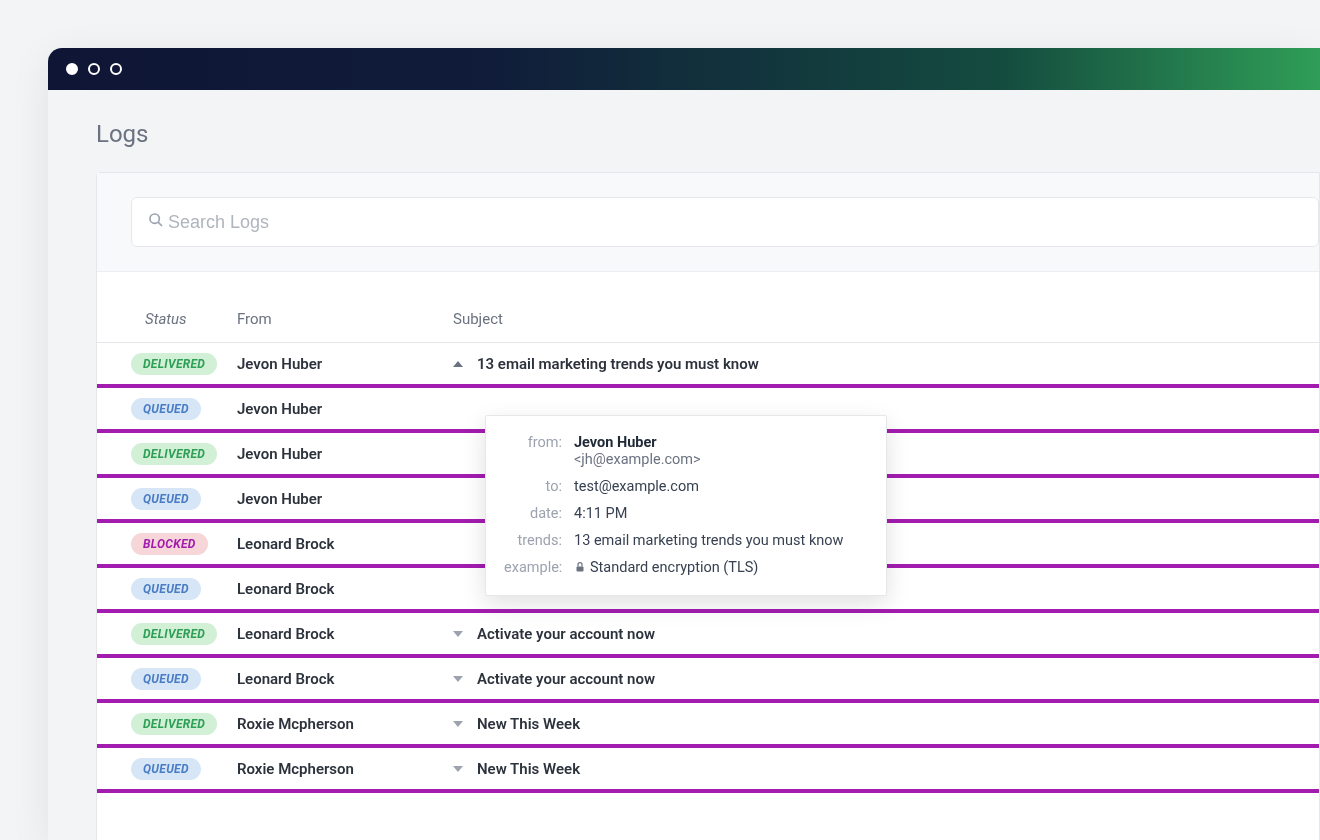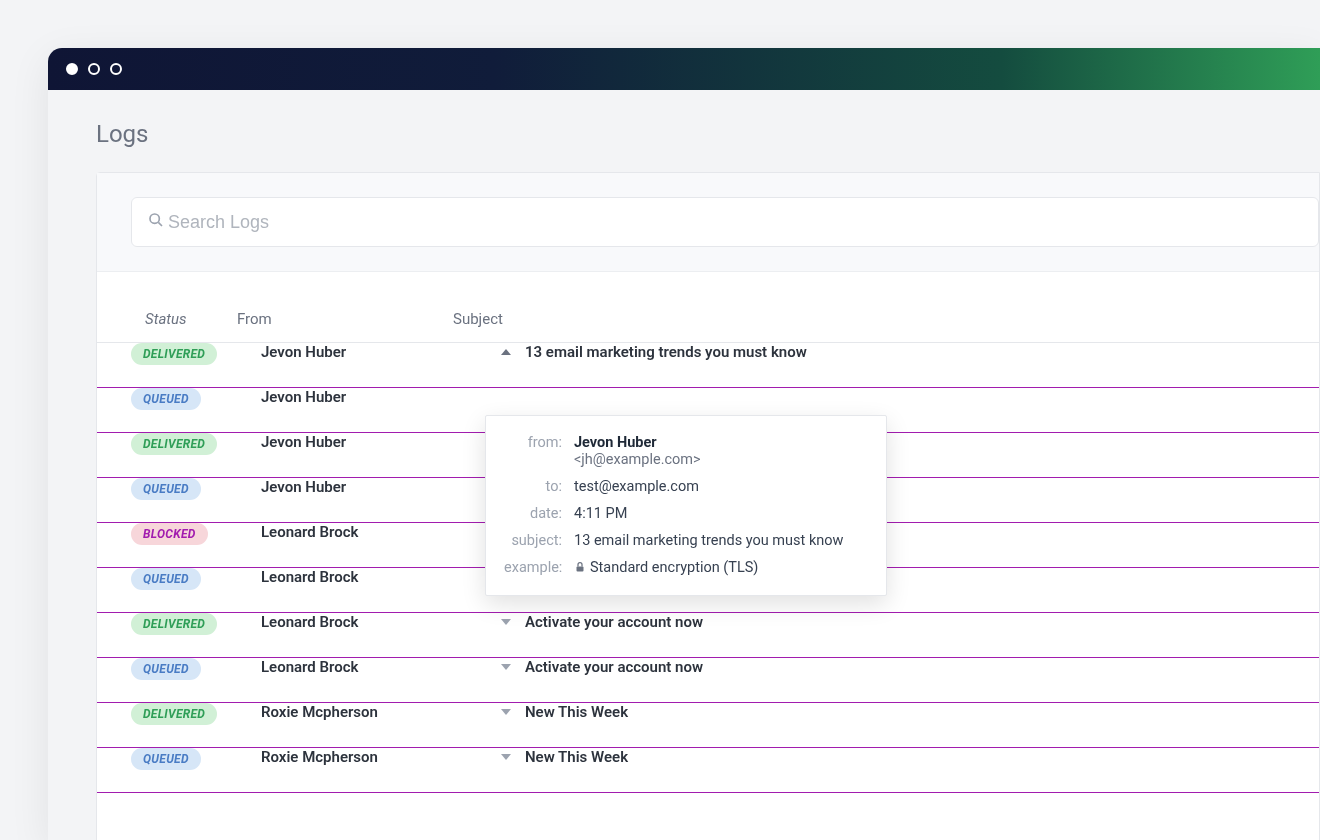--- a/index.html
+++ b/index.html
@@ -90,25 +90,25 @@
     padding: 38px 0 14px 0;
     color: #6b7280;
     font-size: 15px;
     border-bottom: 1px solid #e5e7eb;
   }
   .col-status { width: 140px; padding-left: 48px; font-style: italic; }
   .col-from   { width: 210px; }
   .col-subject{ flex: 1; padding-left: 6px; }
   .row {
     display: flex;
+    align-items: center;
     height: 45px;
-    border-bottom: 1px solid #a21caf;
+    border-bottom: 4px solid #a21caf;
     font-size: 15px;
     color: #1f2937;
-    gap: 24px;
   }
   .row .col-status { padding-left: 34px; }
   .row .col-from { font-weight: 600; color: #2d333d; }
   .badge {
     display: inline-block;
     padding: 4px 12px;
     border-radius: 999px;
     font-size: 12px;
     font-weight: 700;
     letter-spacing: 0.3px;
@@ -299,21 +299,21 @@
           </div>
           <div class="pop-row">
             <div class="pop-label">to:</div>
             <div class="pop-val">test@example.com</div>
           </div>
           <div class="pop-row">
             <div class="pop-label">date:</div>
             <div class="pop-val">4:11 PM</div>
           </div>
           <div class="pop-row">
-            <div class="pop-label">subject:</div>
+            <div class="pop-label">trends:</div>
             <div class="pop-val">13 email marketing trends you must know</div>
           </div>
           <div class="pop-row">
             <div class="pop-label">example:</div>
             <div class="pop-val">
               <span class="lock-icon">
                 <svg width="12" height="12" viewBox="0 0 24 24" fill="#6b7280">
                   <rect x="5" y="11" width="14" height="10" rx="2"></rect>
                   <path d="M8 11 V7 a4 4 0 0 1 8 0 v4" fill="none" stroke="#6b7280" stroke-width="2.5"></path>
                 </svg>

